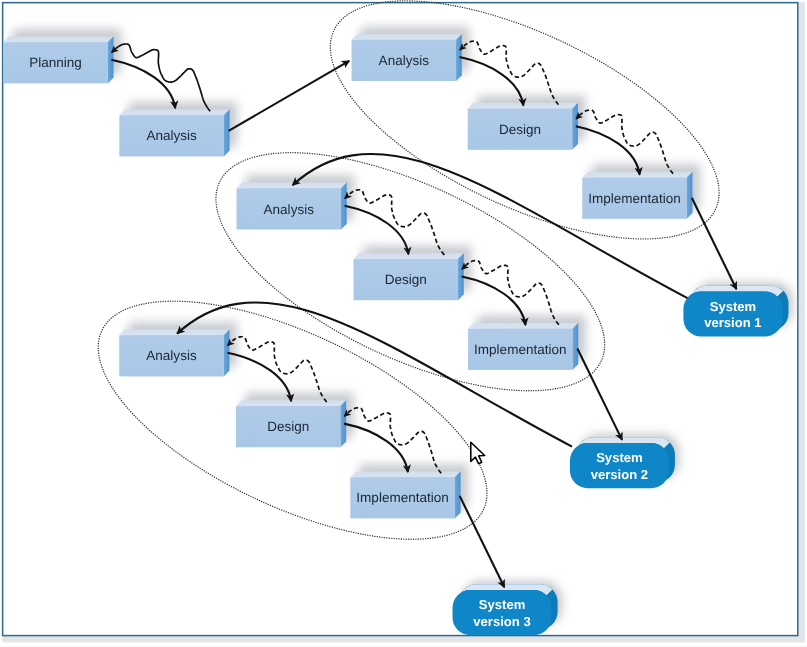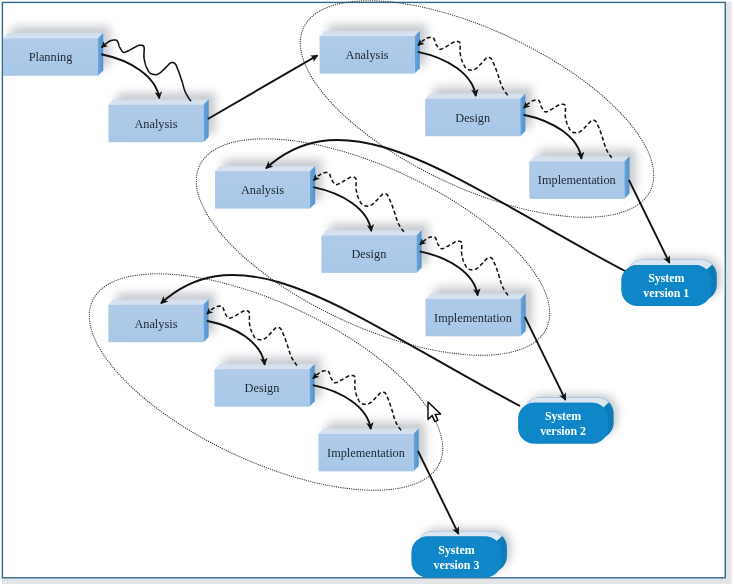--- a/index.html
+++ b/index.html
@@ -1,17 +1,17 @@
 <!DOCTYPE html>
 <html><head>
 <meta charset="utf-8">
 <style>
   html,body{margin:0;padding:0;}
   body{width:734px;height:588px;background:#e9eaee;font-family:"Liberation Sans",sans-serif;overflow:hidden;}
-  #stage{position:relative;width:734px;height:588px;font-family:Liberation Serif, serif;}
+  #stage{position:relative;width:734px;height:588px;}
   #scene{position:absolute;left:0;top:0;}
 </style>
 </head>
 <body>
 
 <div id="stage">
   <svg id="scene" width="734" height="588" viewBox="0 0 734 588">
       <defs>
         <linearGradient id="gTop" x1="0" y1="0" x2="0" y2="1">
           <stop offset="0" stop-color="#d3ddec"></stop>

